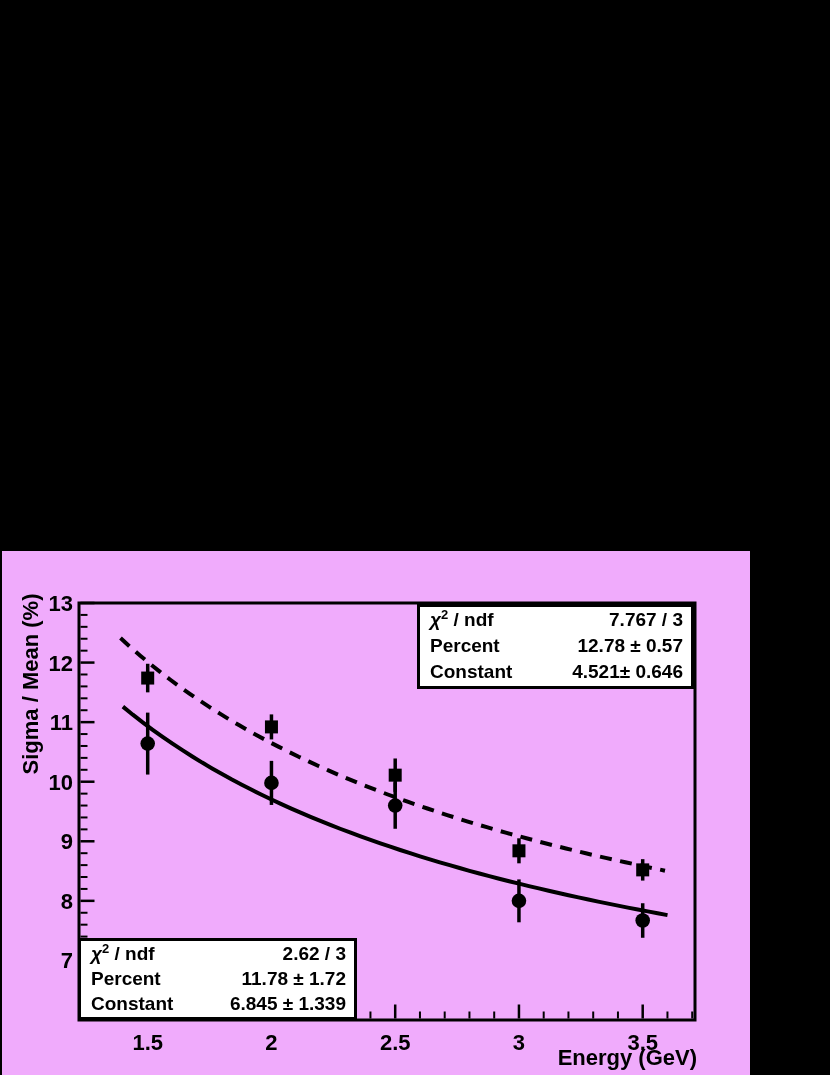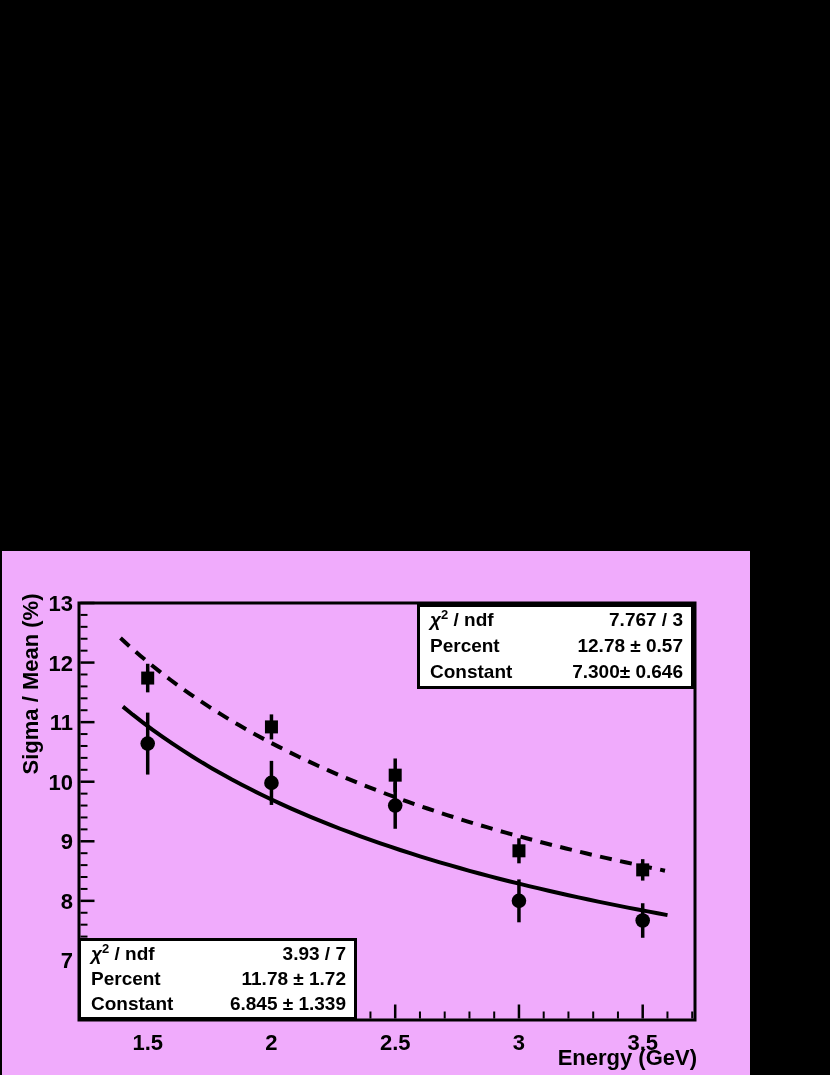--- a/index.html
+++ b/index.html
@@ -141,30 +141,30 @@
       <div class="statrow">
         <span class="statlbl"><i>χ</i><sup>2</sup><span> / ndf</span></span>
         <span class="statval">7.767 / 3</span>
       </div>
       <div class="statrow">
         <span class="statlbl">Percent</span>
         <span class="statval">12.78 ± 0.57</span>
       </div>
       <div class="statrow">
         <span class="statlbl">Constant</span>
-        <span class="statval">7.300± 0.646</span>
+        <span class="statval">4.521± 0.646</span>
       </div>
     </div>
 
 
 
     <div class="statbox statbox-narrow" style="left:76px;top:387px;width:279px;height:82px;">
       <div class="statrow">
         <span class="statlbl"><i>χ</i><sup>2</sup><span> / ndf</span></span>
-        <span class="statval">3.93 / 7</span>
+        <span class="statval">2.62 / 3</span>
       </div>
       <div class="statrow">
         <span class="statlbl">Percent</span>
         <span class="statval">11.78 ± 1.72</span>
       </div>
       <div class="statrow">
         <span class="statlbl">Constant</span>
         <span class="statval">6.845 ± 1.339</span>
       </div>
     </div>

